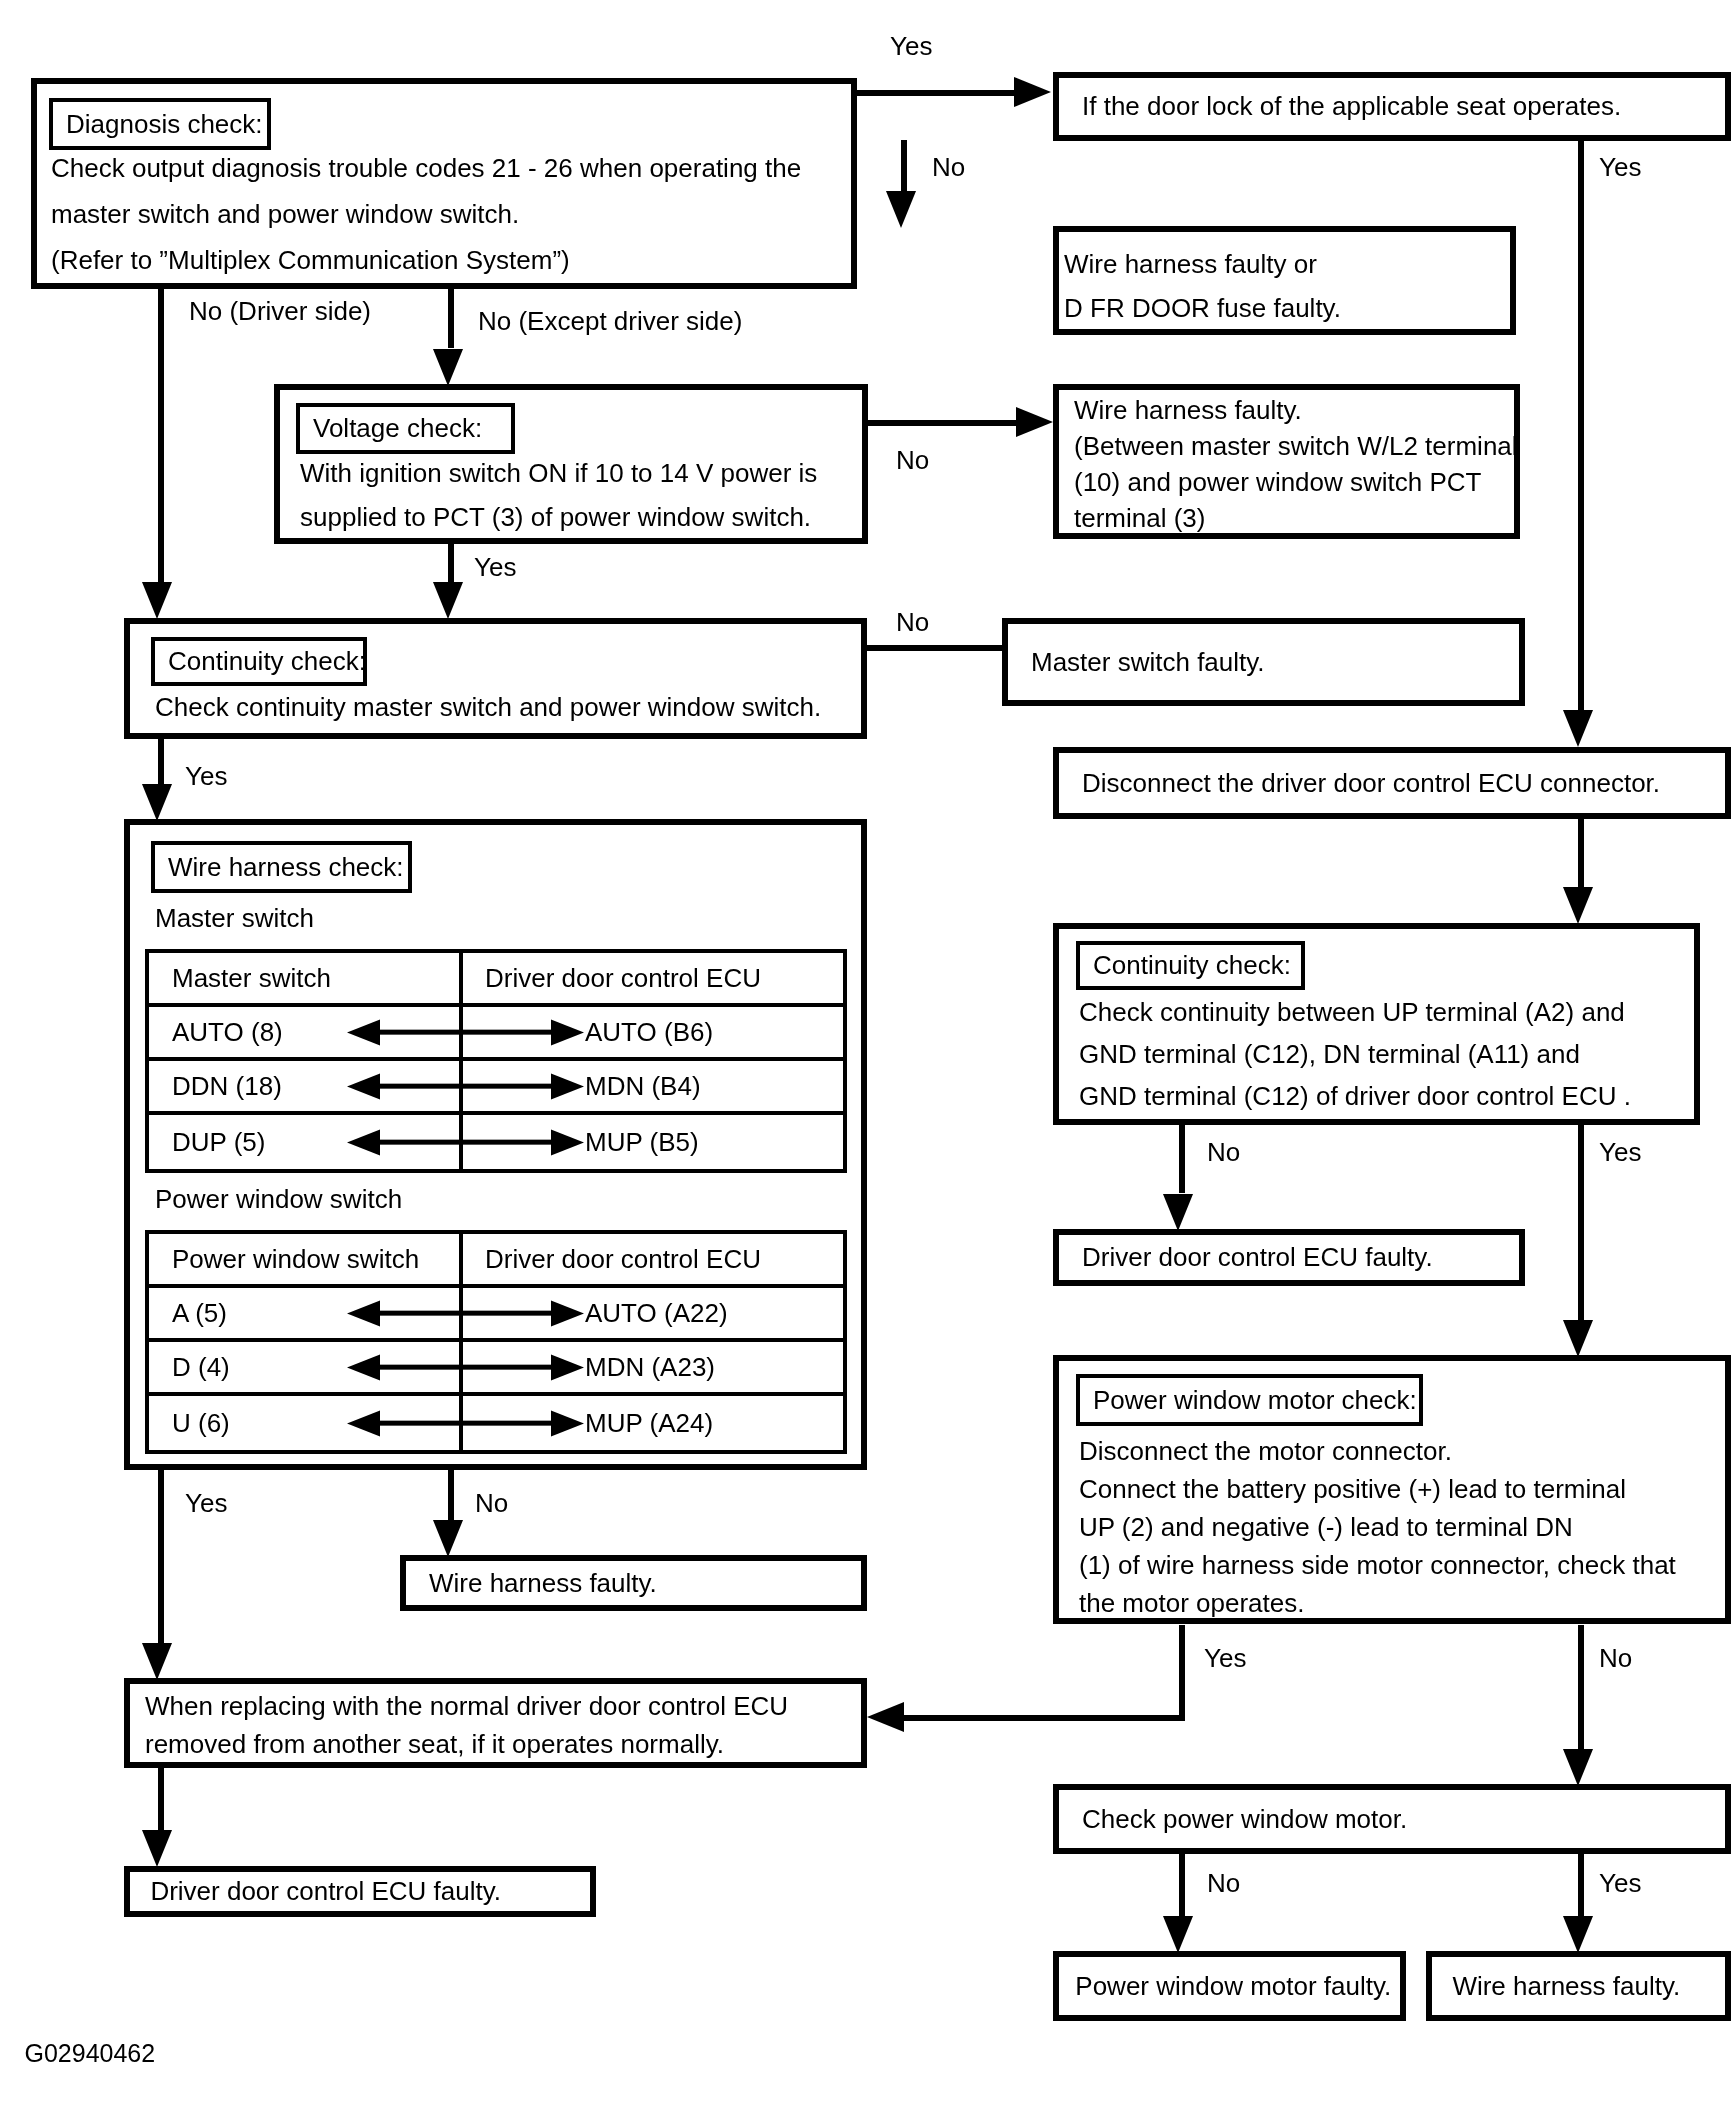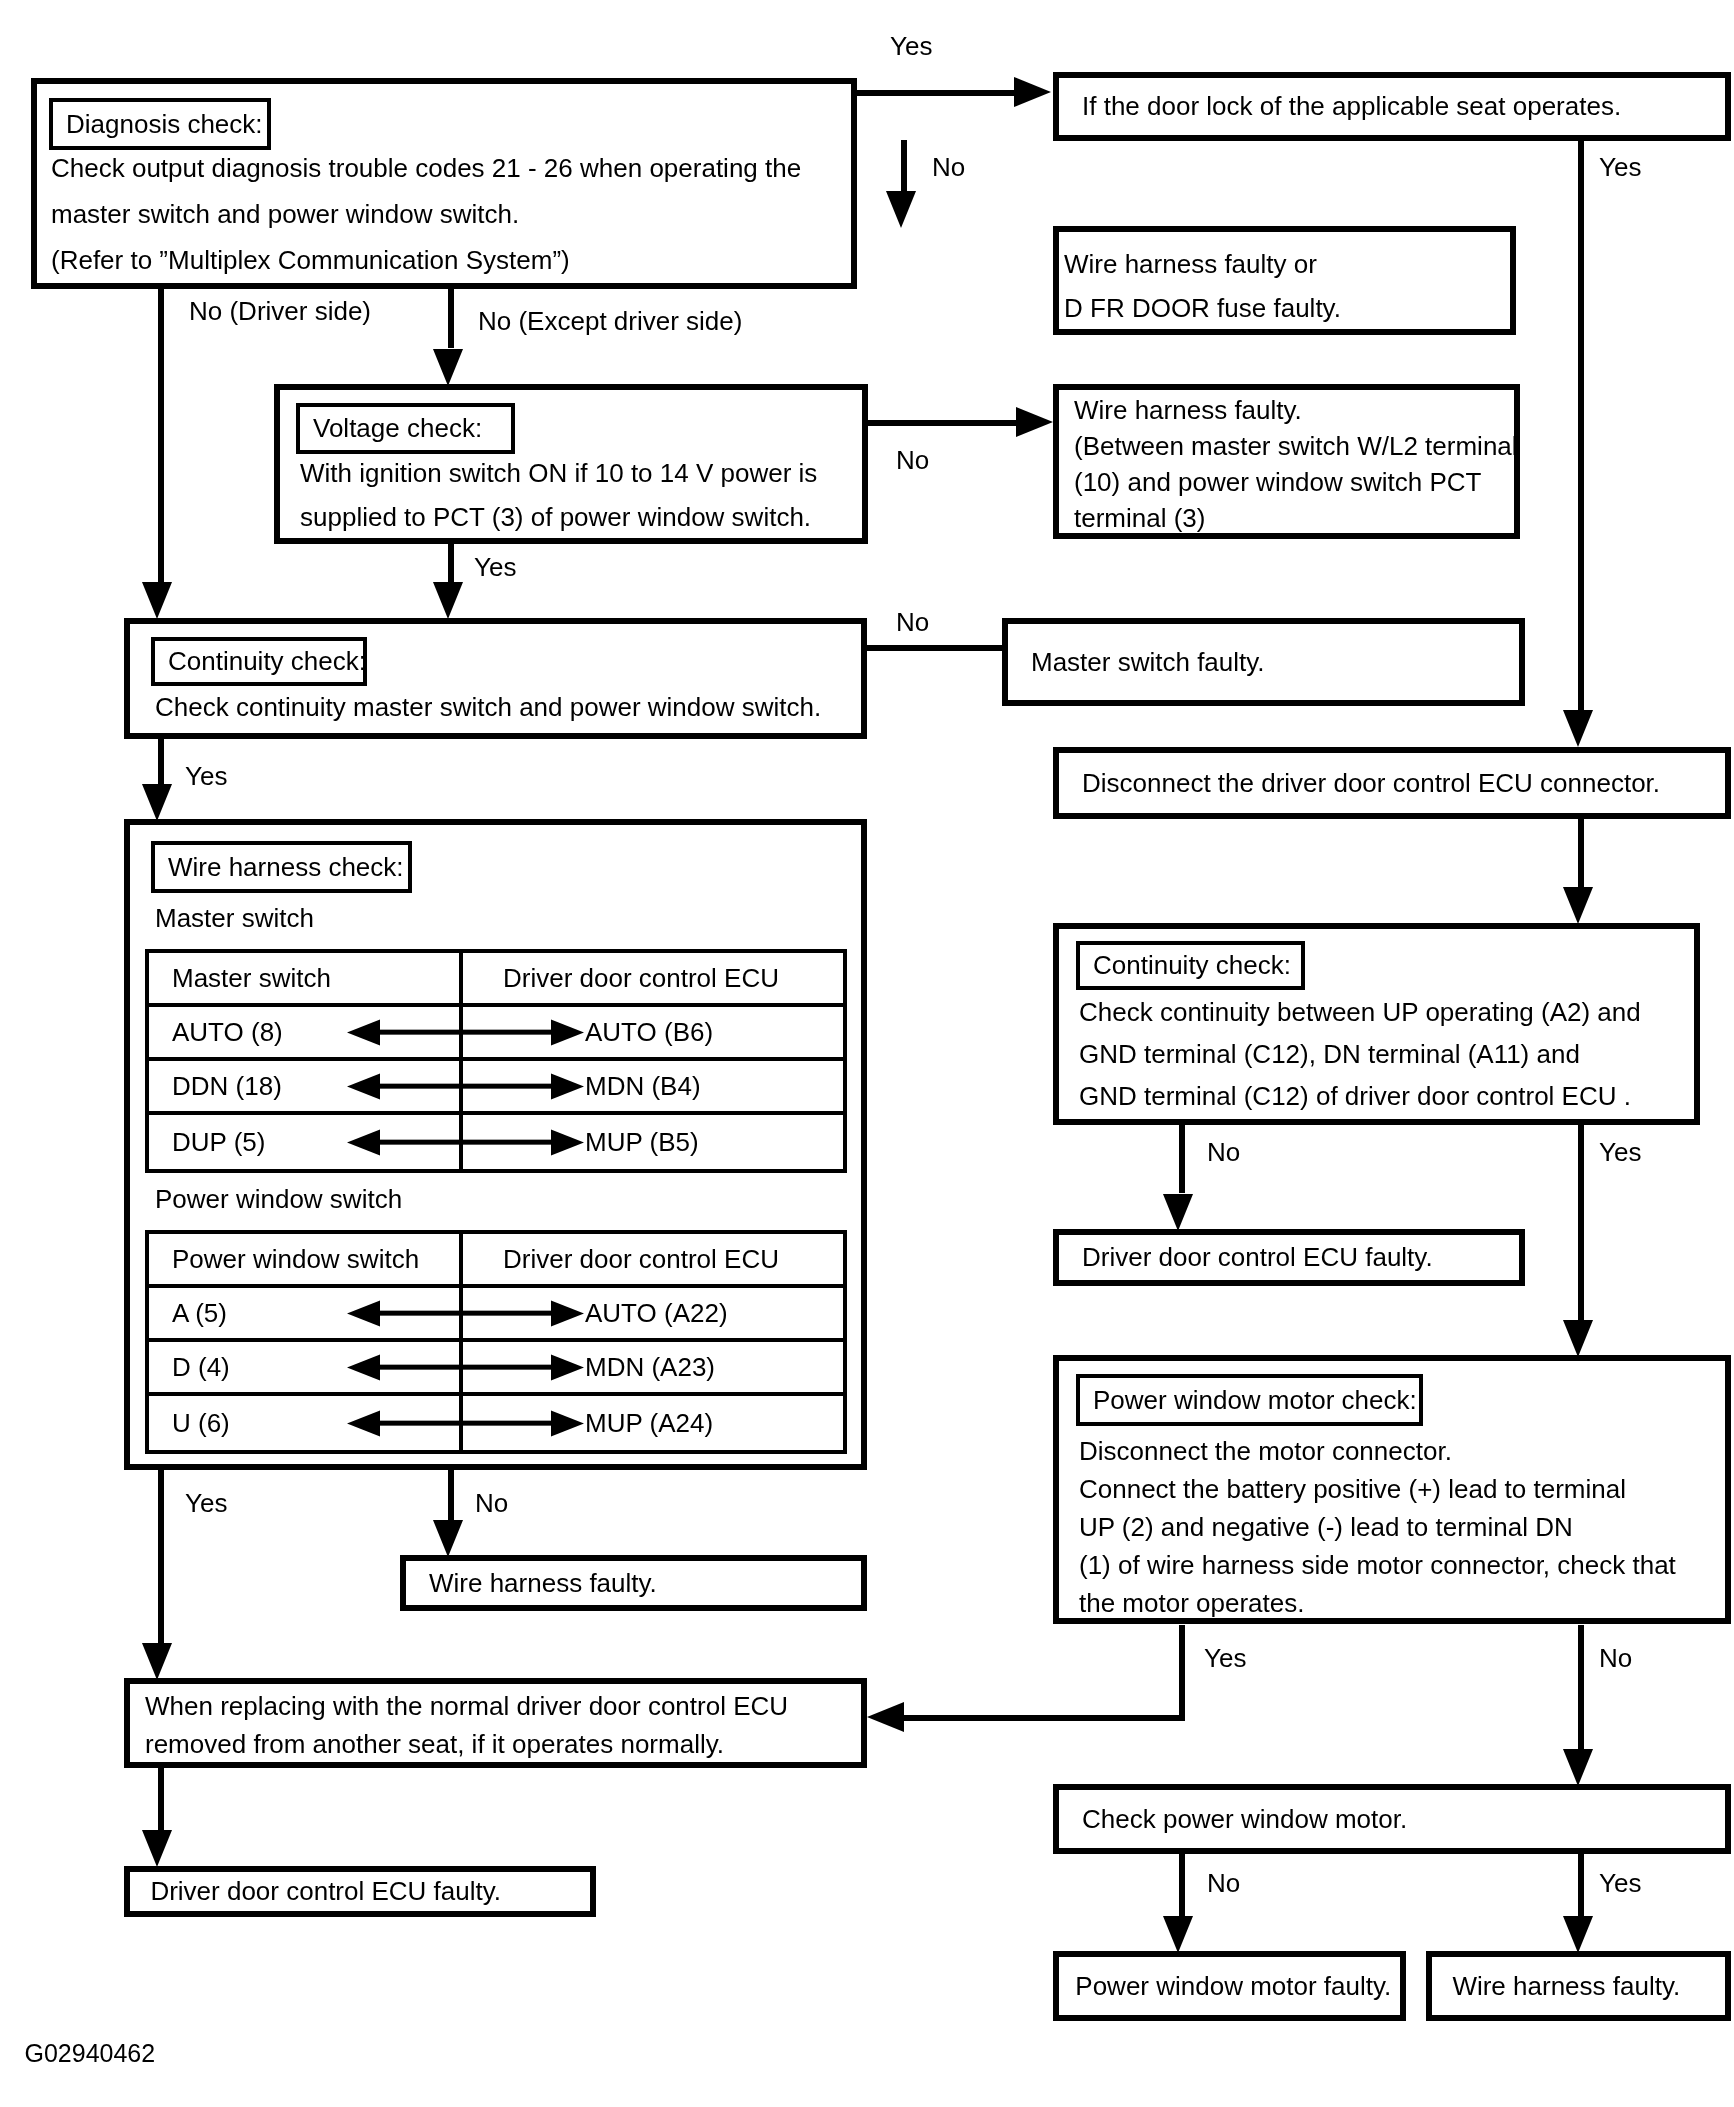--- a/index.html
+++ b/index.html
@@ -16,21 +16,21 @@
   .ah { position:absolute; width:0; height:0; }
   .ah.d { border-left:15.5px solid transparent; border-right:15.5px solid transparent; border-top:37px solid #000; }
   .ah.r { border-top:15.5px solid transparent; border-bottom:15.5px solid transparent; border-left:37px solid #000; }
   .ah.l { border-top:15.5px solid transparent; border-bottom:15.5px solid transparent; border-right:37px solid #000; }
   .elbl { position:absolute; white-space:nowrap; }
   .tbl  { position:absolute; border:4.9px solid #000; box-sizing:border-box; background:#fff; }
   .tr   { display:flex; height:54px; border-bottom:4.1px solid #000; position:relative; box-sizing:border-box; }
   .tbl .tr:last-child { border-bottom:none; }
   .c1   { width:314px; border-right:4.1px solid #000; display:flex; align-items:center; padding-left:23px; box-sizing:border-box; }
   .c2   { flex:1; display:flex; align-items:center; padding-left:122px; }
-  .tr.head .c2 { padding-left:40px; }
+  .tr.head .c2 { padding-left:22px; }
   .darrow { position:absolute; left:198px; top:50%; transform:translateY(-50%); width:237px; height:31px; z-index:2; }
   .darrow::before, .darrow::after { content:""; position:absolute; top:50%; width:0; height:0; }
   .darrow::before { left:0; transform:translateY(-50%);
       border-top:13px solid transparent; border-bottom:13px solid transparent; border-right:33px solid #000; }
   .darrow::after { right:0; transform:translateY(-50%);
       border-top:13px solid transparent; border-bottom:13px solid transparent; border-left:33px solid #000; }
   .darrow .bar { position:absolute; left:26px; right:26px; top:50%; transform:translateY(-50%); height:5.7px; background:#000; }
   .footer { position:absolute; white-space:nowrap; }
 </style>
 </head>
@@ -184,21 +184,21 @@
 
   <div class="vl" style="left:448px;top:1470px;height:51px;"></div>
   <div class="ah d" style="left:433px;top:1520px;"></div>
   <div class="elbl" style="left:475px;top:1488px;">No</div>
 
   <div class="box cbox" style="left:400px;top:1555px;width:467px;height:56px;">Wire harness faulty.</div>
 
   <div class="box" style="left:1053px;top:923px;width:647px;height:202px;"></div>
   <div class="tag" style="left:1076px;top:941px;width:229px;height:49px;">Continuity check:</div>
   <div class="txt" style="left:1079px;top:991px;line-height:42px;">
-    <div>Check continuity between UP operating (A2) and</div>
+    <div>Check continuity between UP terminal (A2) and</div>
     <div>GND terminal (C12), DN terminal (A11) and</div>
     <div>GND terminal (C12) of driver door control ECU .</div>
   </div>
 
   <div class="vl" style="left:1179px;top:1124px;height:69px;"></div>
   <div class="ah d" style="left:1163px;top:1194px;"></div>
   <div class="elbl" style="left:1207px;top:1137px;">No</div>
 
   <div class="vl" style="left:1578px;top:1124px;height:196px;"></div>
   <div class="ah d" style="left:1563px;top:1320px;"></div>

